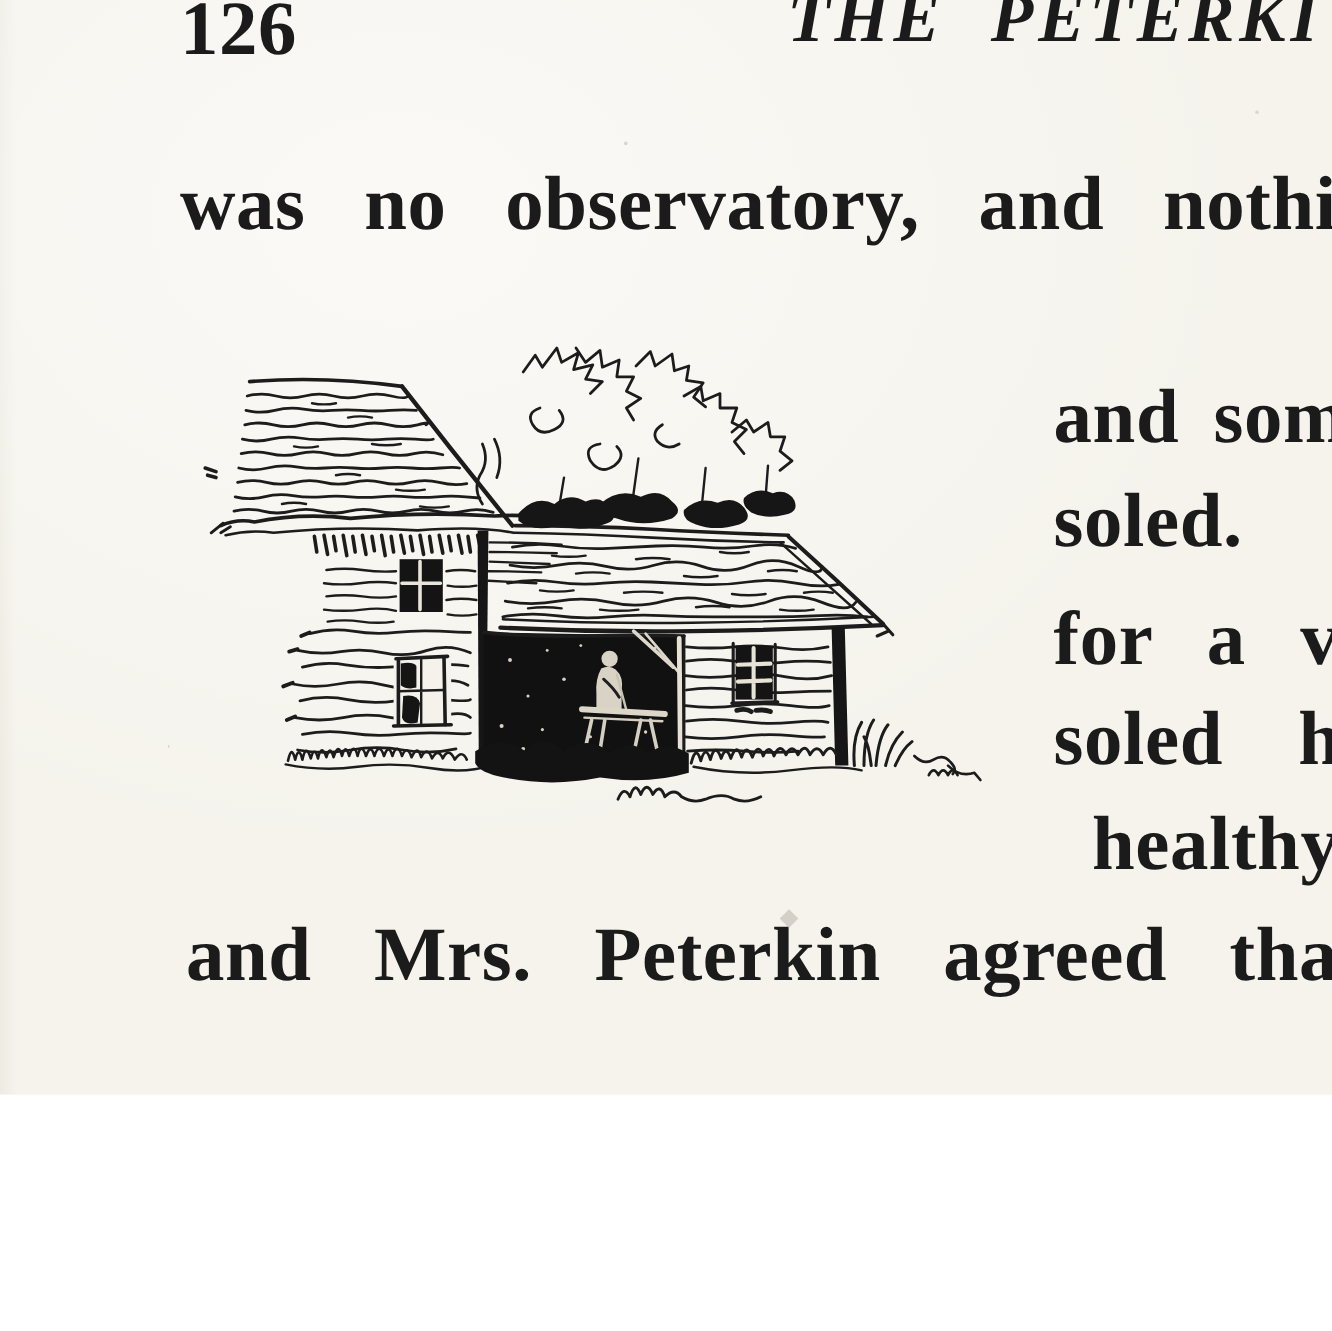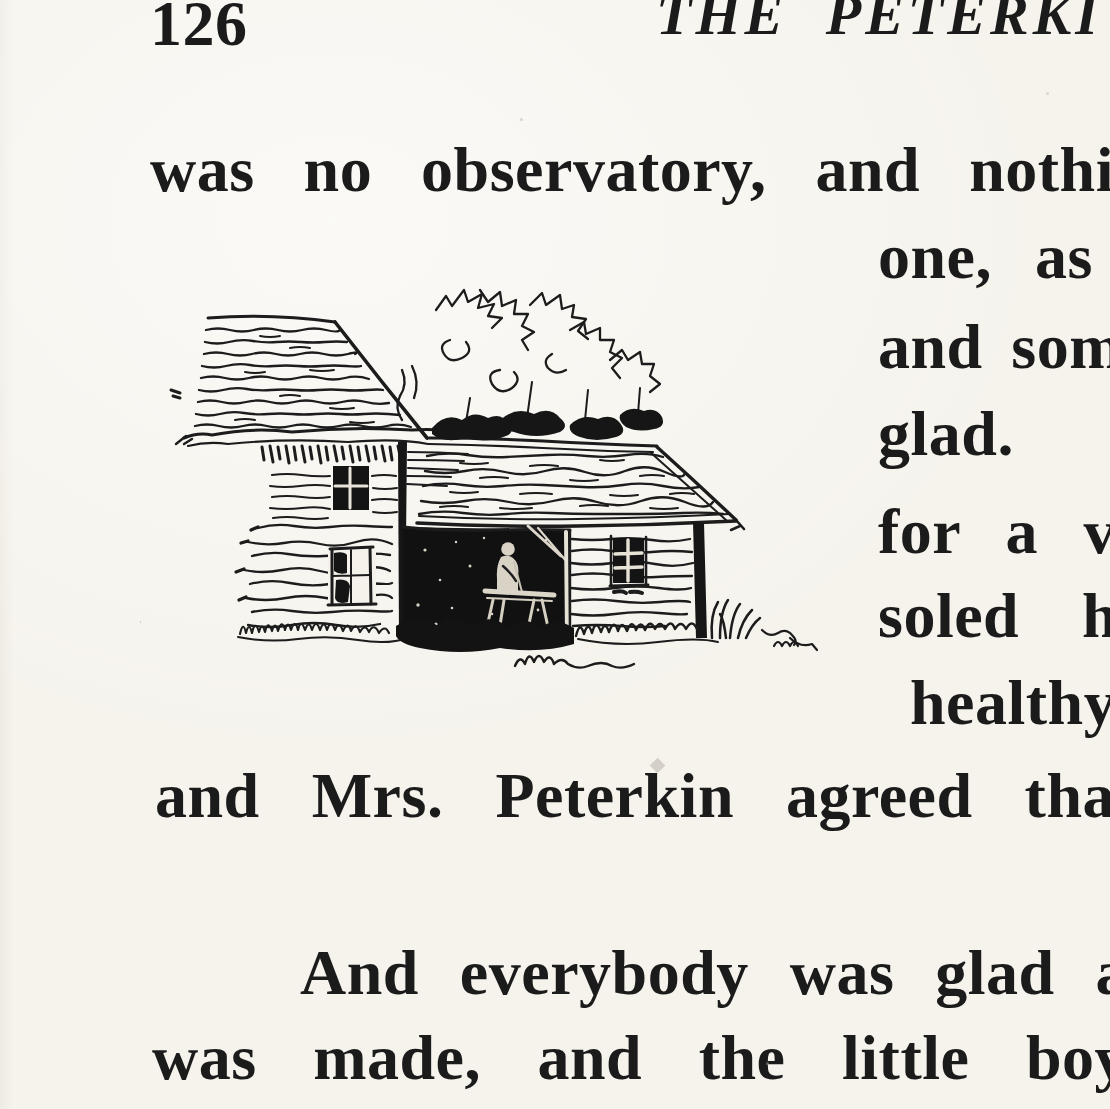--- a/index.html
+++ b/index.html
@@ -1,18 +1,18 @@
 <!DOCTYPE html>
 <html><head>
 <meta charset="utf-8">
 <style>
   html,body{margin:0;padding:0;}
   body{width:1110px;height:1109px;overflow:hidden;}
   #page{
-    position:relative;width:1110px;height:1109px;overflow:hidden;
+    position:relative;width:1110px;height:912px;overflow:hidden;
     background:
       radial-gradient(1200px 900px at 30% 20%, rgba(255,255,255,.55), rgba(255,255,255,0) 60%),
       linear-gradient(90deg,#eeebe2 0px,#f5f3ec 14px,#f5f3ec 100%);
     background-color:#f4f2eb;
     font-family:"Liberation Serif","DejaVu Serif",serif;
     color:#1b1b1b;
   }
   .line{
     position:absolute;
     font-weight:bold;
@@ -35,23 +35,22 @@
 </head>
 <body>
 
 <div id="page">
 
   <div class="line pageno" style="left:150px;top:-8px;">126</div>
   <div class="line header" style="left:656px;top:-14px;width:520px;">THE PETERKI</div>
 
   <div class="line just" style="left:150px;top:138px;width:1000px;">was no observatory, and nothin</div>
 
-  <div class="line just" style="left:878px;top:225px;width:215px;">one, as</div>
   <div class="line just" style="left:878px;top:315px;width:245px;">and som</div>
-  <div class="line" style="left:878px;top:402px;">glad.</div>
+  <div class="line" style="left:878px;top:402px;">soled.</div>
   <div class="line just" style="left:878px;top:500px;width:238px;">for a v</div>
   <div class="line just" style="left:878px;top:584px;width:240px;">soled h</div>
   <div class="line" style="left:878px;top:671px;margin-left:32px;">healthy</div>
 
   <div class="line just" style="left:155px;top:764px;width:960px;">and Mrs. Peterkin agreed tha</div>
   <div class="line just" style="left:300px;top:941px;width:828px;">And everybody was glad a</div>
   <div class="line just" style="left:152px;top:1026px;width:975px;">was made, and the little boy</div>
 
   <div class="speck d" style="left:652px;top:760px;width:11px;height:11px;opacity:.55;"></div>
   <div class="speck" style="left:520px;top:118px;width:3px;height:3px;opacity:.5;border-radius:50%;"></div>

